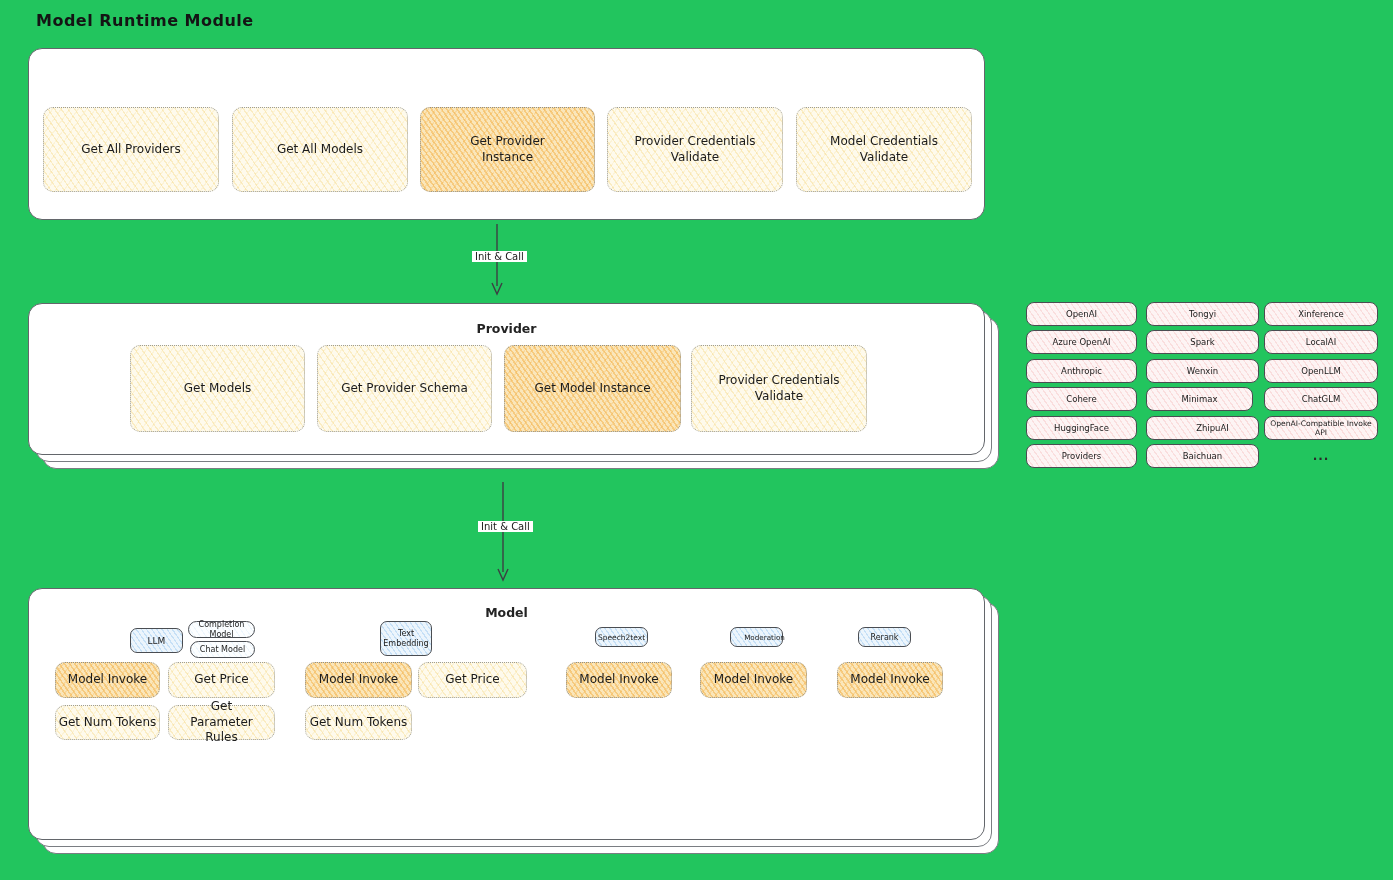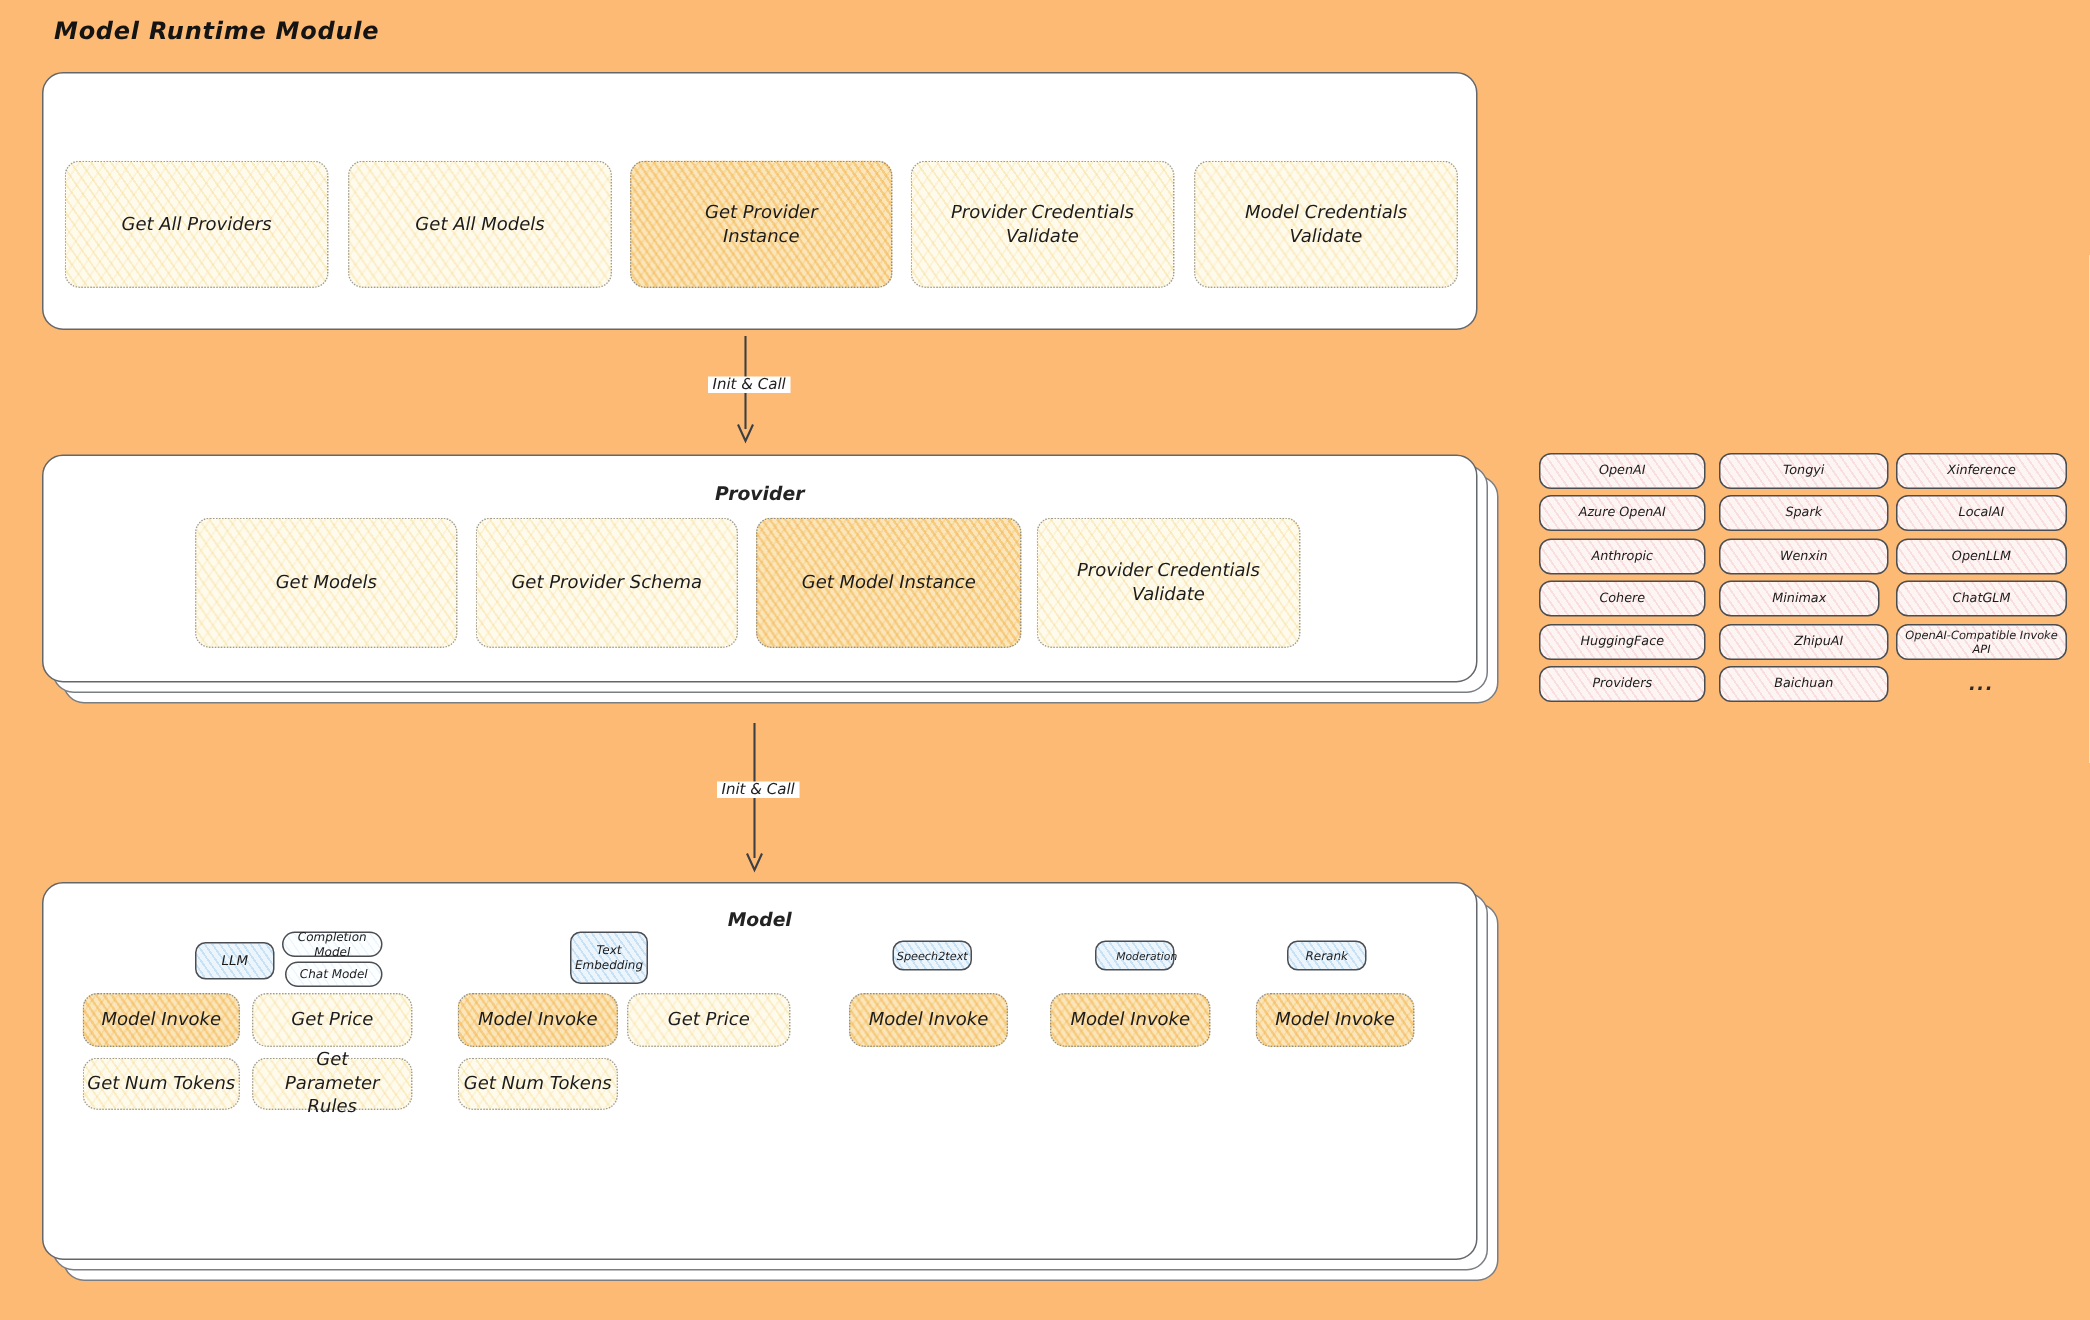--- a/index.html
+++ b/index.html
@@ -1,18 +1,18 @@
 <!DOCTYPE html>
 <html><head>
 <meta charset="utf-8">
 <style>
   html,body{margin:0;padding:0;background:#ffffff;}
   .stage{
-    position:relative;width:1393px;height:880px;background:#fdba74;
-    font-family:"DejaVu Sans", sans-serif;color:#1b1b1b;overflow:hidden;font-style:italic;
+    position:relative;width:1393px;height:880px;background:#22c55e;
+    font-family:"DejaVu Sans", sans-serif;color:#1b1b1b;overflow:hidden;
   }
   .abs{position:absolute;box-sizing:border-box;}
   .center{display:flex;align-items:center;justify-content:center;text-align:center;}
   .page-title{font-size:16px;font-weight:700;letter-spacing:.5px;color:#141414;}
   
   .panel{background:#ffffff;border:1.6px solid #63666b;border-radius:14px;z-index:3;}
   .panel-layer{background:#ffffff;border:1.4px solid #7a7d82;border-radius:14px;}
   .panel-title{font-size:12.5px;font-weight:600;color:#232323;z-index:4;}
   
   .fill-yellow{

